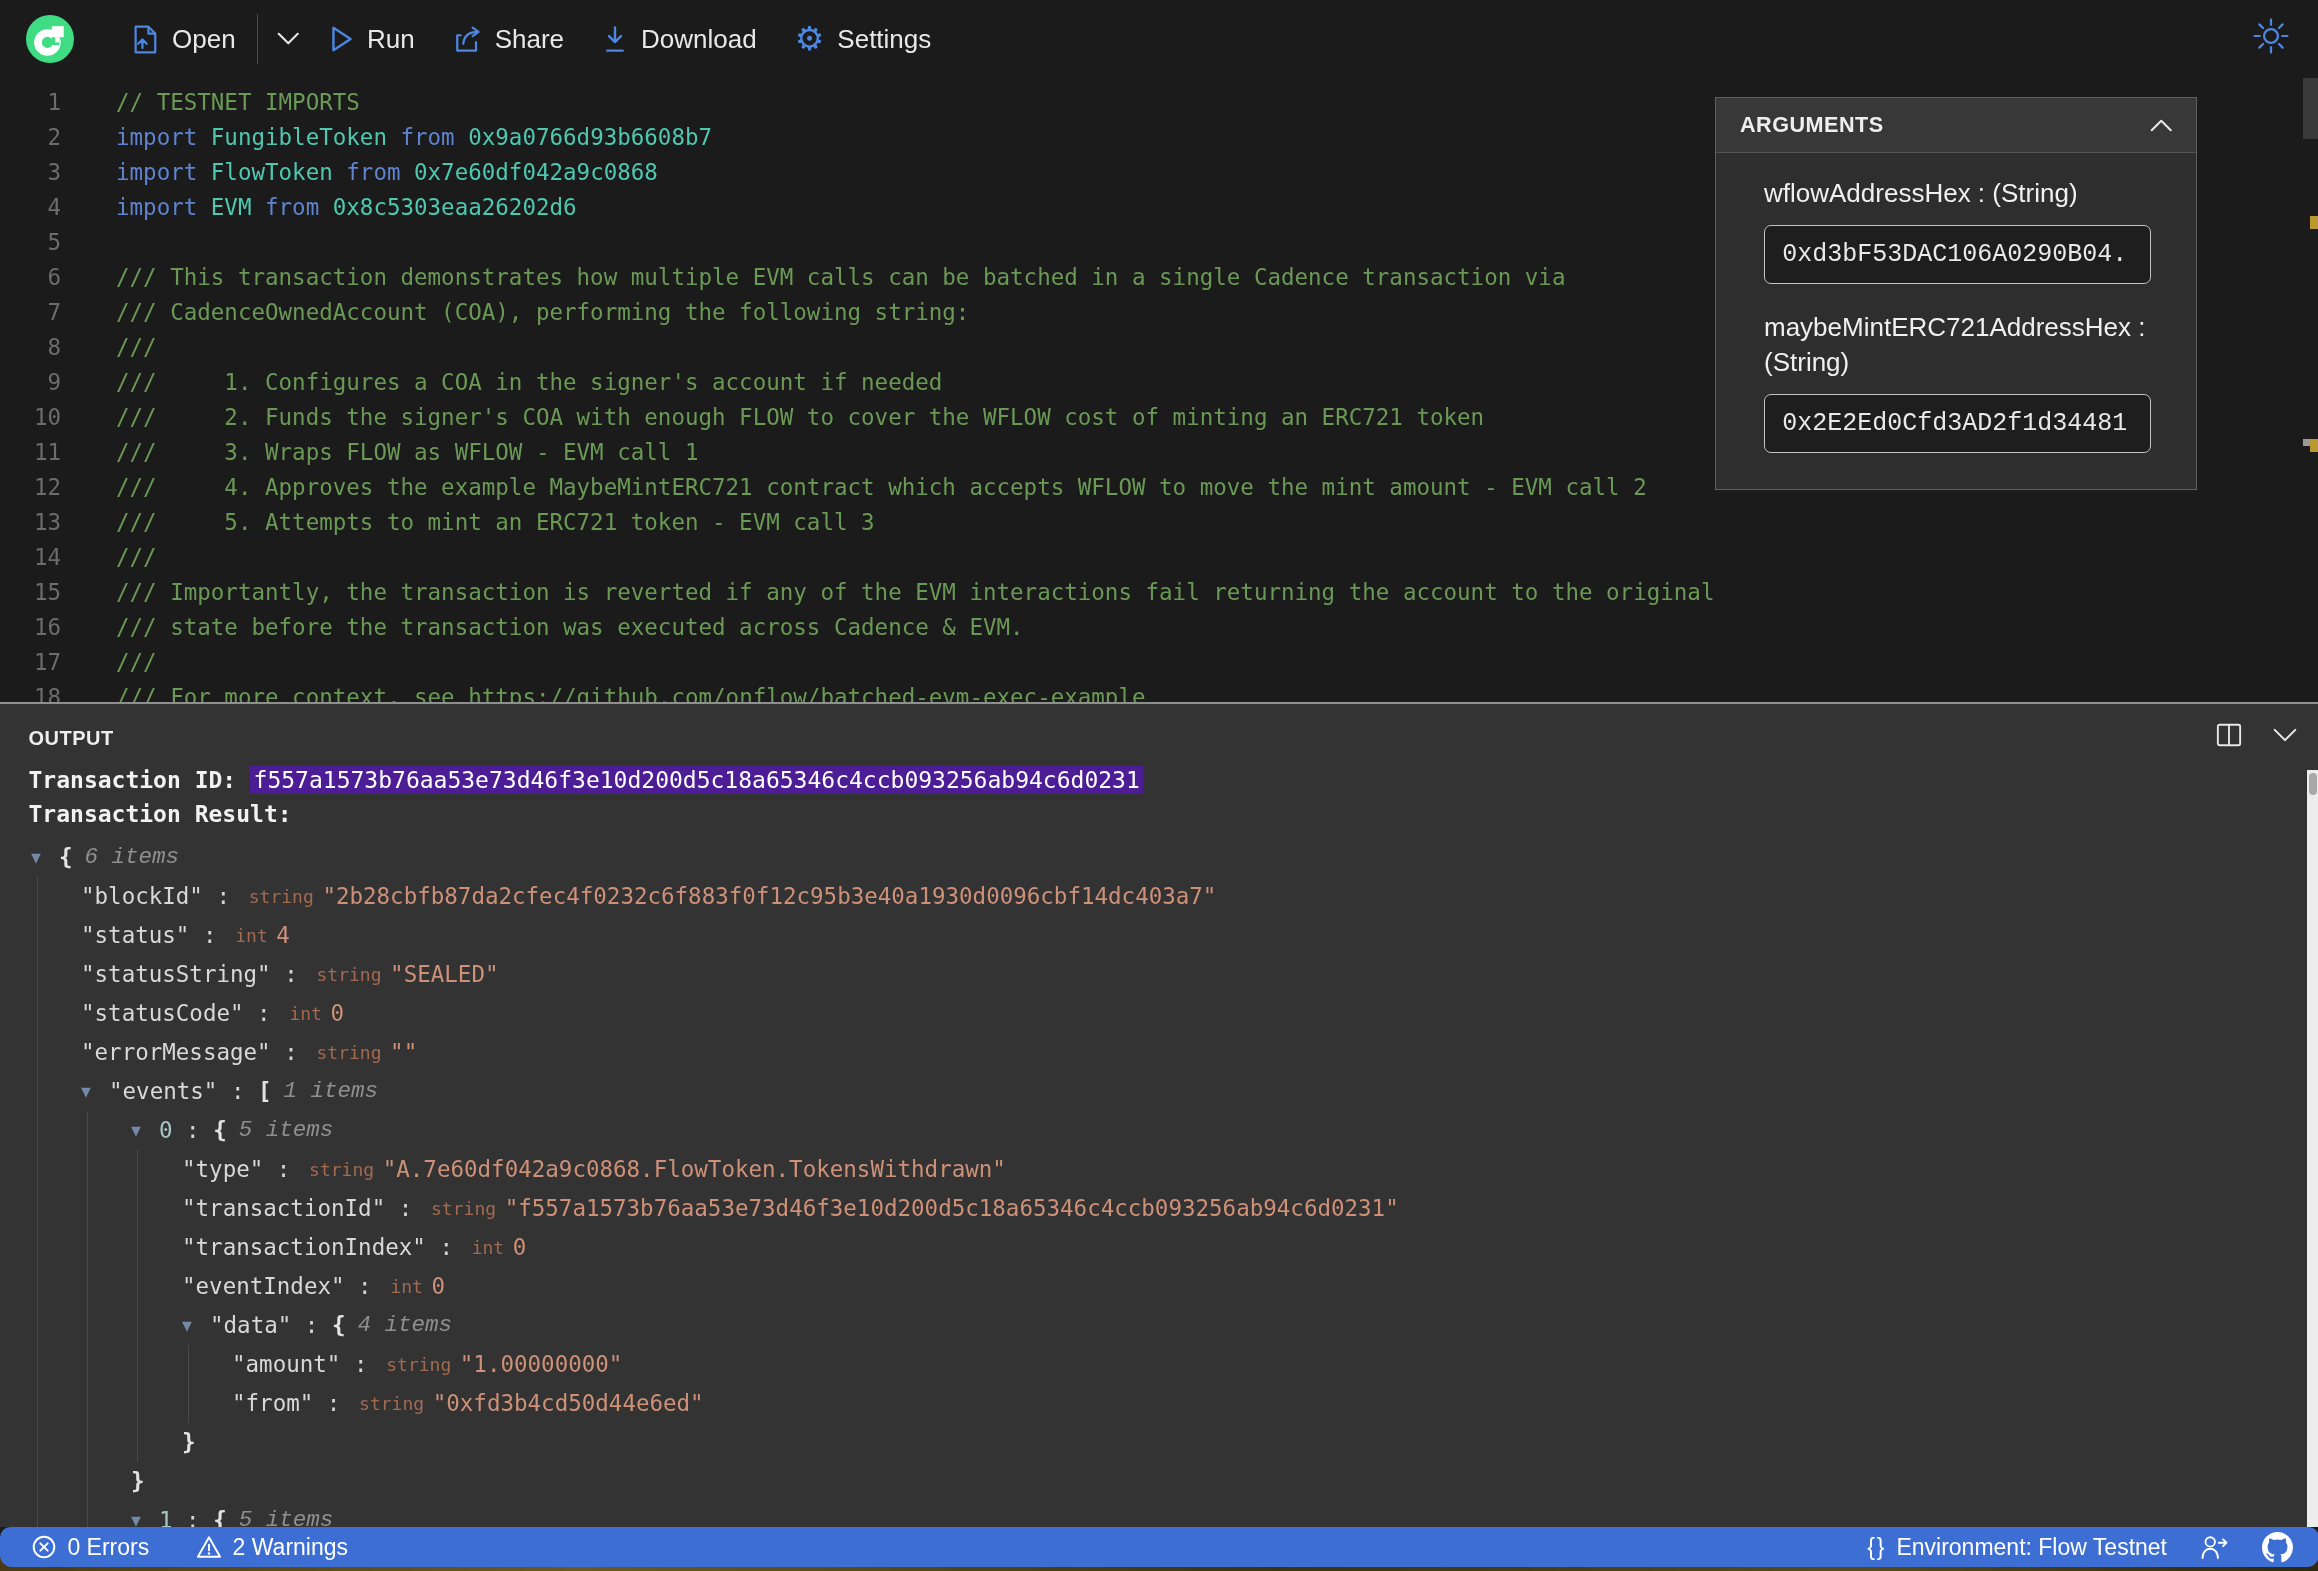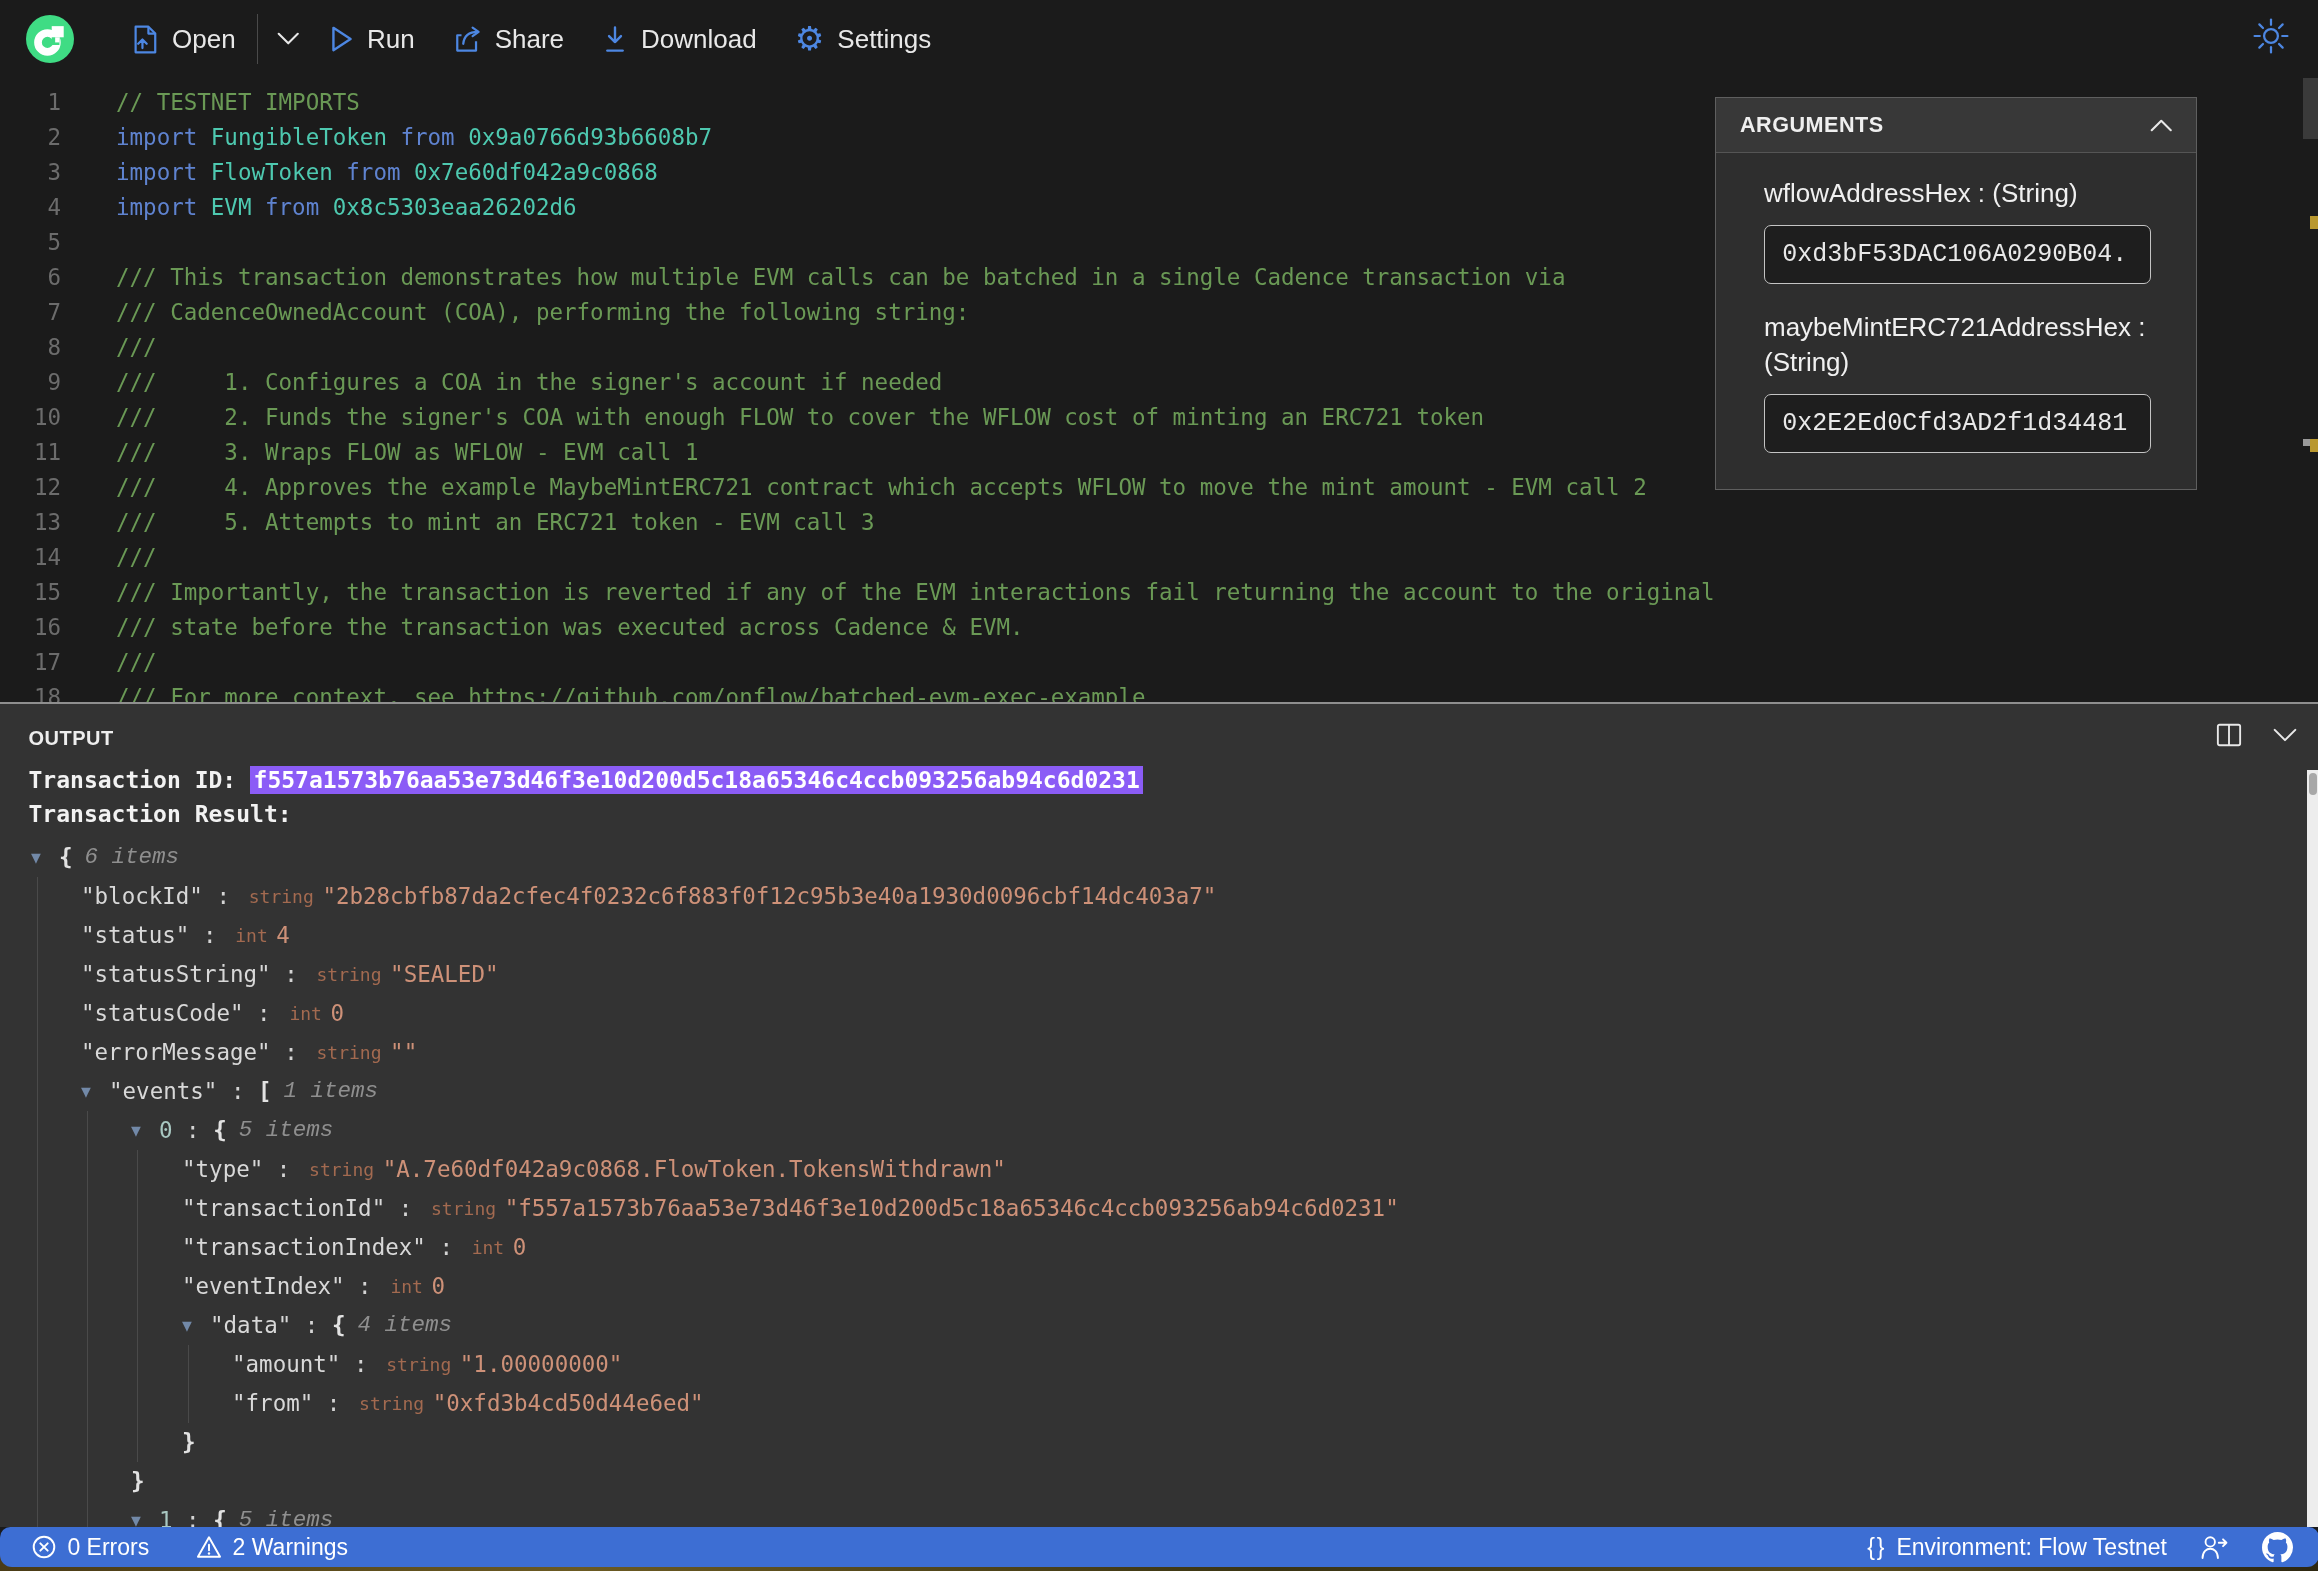--- a/index.html
+++ b/index.html
@@ -46,21 +46,21 @@
   
   .hdiv { position:absolute; top:702px; left:0; right:0; height:1.7px; background:#8f8f8f; z-index:5; }
   
   .output { position:absolute; top:704px; left:0; right:0; height:823px;
     background:#333333; overflow:hidden; z-index:4; }
   .output-title { position:absolute; top:22.5px; left:28.5px; color:#eeeeee;
     font-weight:bold; font-size:20px; letter-spacing:0.5px; }
   .out-icons { position:absolute; top:19px; right:22.5px; display:flex; gap:31px; align-items:center; }
   .tx { margin:62px 0 5.2px 28.5px; font-family:"DejaVu Sans Mono", monospace;
     font-weight:bold; font-size:23px; line-height:29px; color:#f2f2f2; white-space:pre; }
-  .hl { background:#8b5cf6; color:#ffffff; font-weight:bold; padding:0.9px 3.5px; }
+  .hl { background:#4c1d95; color:#ffffff; font-weight:normal; padding:0.9px 3.5px; }
   .tree { margin-top:8.6px; font-family:"DejaVu Sans Mono", monospace;
     font-size:22.5px; line-height:39px; color:#d4d4d4; }
   .trow { position:relative; height:39px; white-space:pre; display:flex; align-items:center; }
   .guide { position:absolute; top:0; bottom:0; width:0; border-left:0.9px solid #4a4a4a; }
   .arrow { color:#7289a8; font-size:16.4px; width:28px; flex:none; }
   .key { color:#d8d8d8; }
   .typ { color:#a36a50; font-size:18px; margin:0 8.6px 0 5.2px; }
   .val { color:#ce9178; }
   .punct { color:#e2e2e2; font-weight:bold; }
   .cnt { color:#8f8f8f; font-style:italic; margin-left:12px;font-family:Liberation Mono, monospace; }

